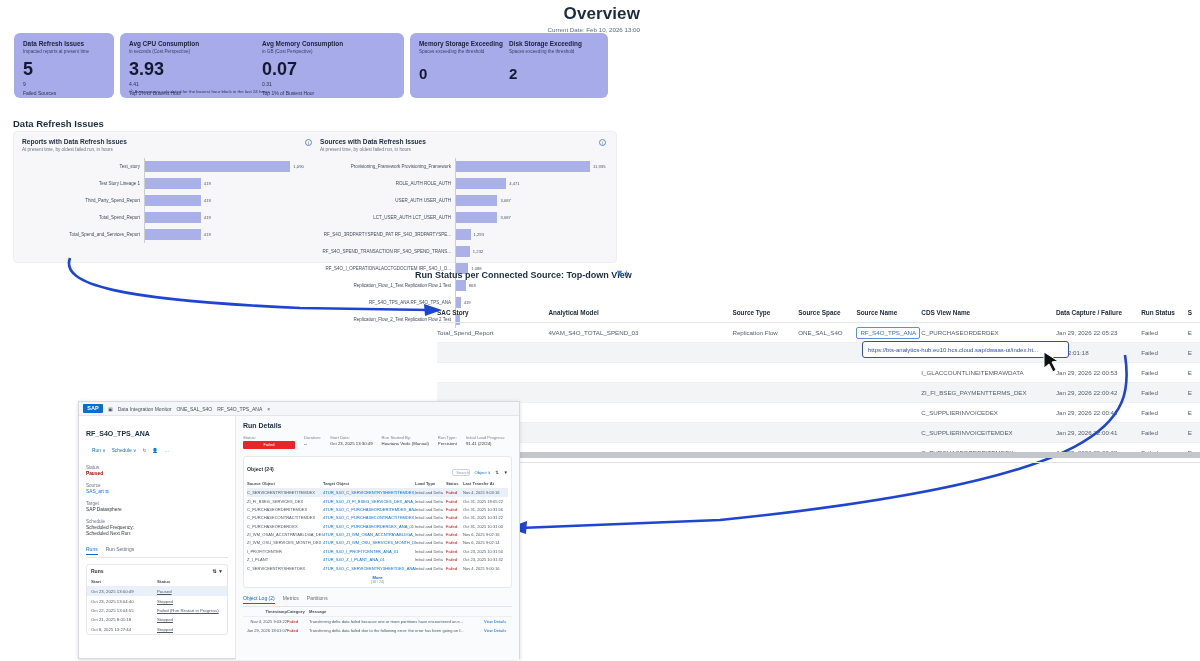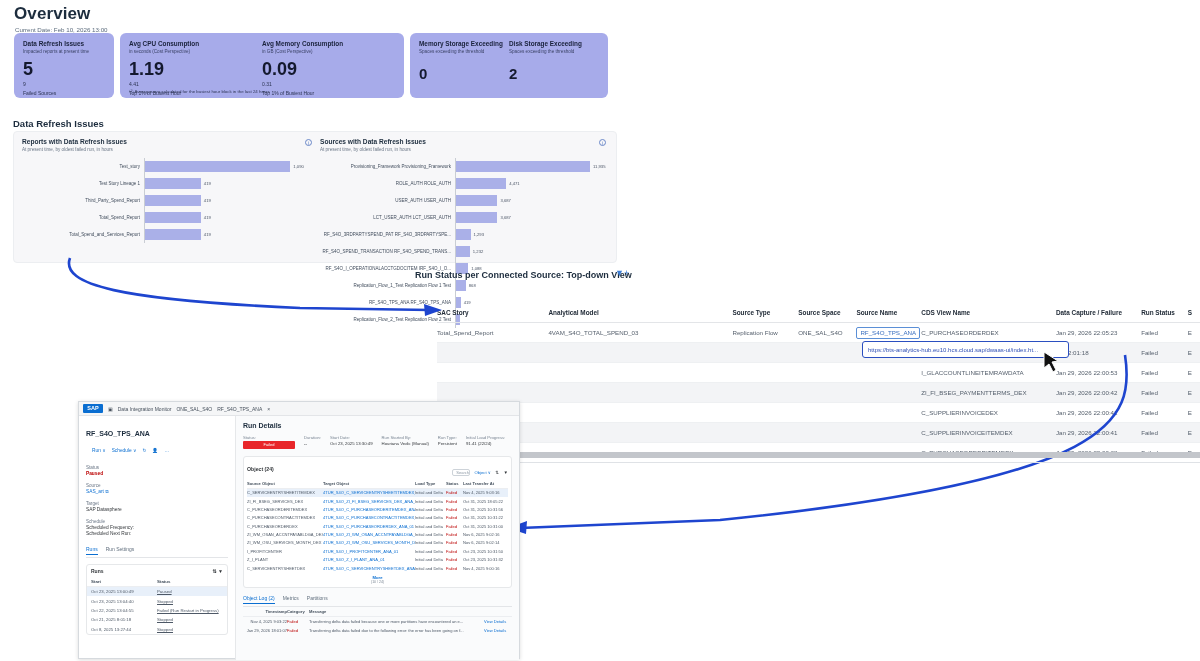--- a/index.html
+++ b/index.html
@@ -6,21 +6,21 @@
   html, body { margin:0; padding:0; }
   body {
     width:1200px; height:661px; position:relative;
     background:#ffffff;
     font-family:"Liberation Sans", sans-serif;
     color:#32363a; overflow:hidden;
   }
   .canvas { position:absolute; inset:0; }
 
   
-  .dash { position:absolute; left:0; top:0; width:640px; }
+  .dash { position:absolute; left:0; top:0; width:640px;text-align:right; }
   .dash-title { font-size:17px; font-weight:bold; color:#1d2d3e; margin:4px 0 0 14px; letter-spacing:.1px;}
   .dash-sub { font-size:6.2px; color:#5b6b7c; margin:2px 0 0 15px; }
 
   .kpi-row { position:absolute; left:14px; top:33px; display:flex; gap:6px; align-items:flex-start;}
   .kpi-card {
     background:#a7abea; border-radius:6px; padding:7px 9px 8px 9px;
     display:flex; gap:0px; position:relative;
   }
   .kpi-card.c1 { width:100px; height:65px; }
   .kpi-card.c2 { width:284px; height:65px; }
@@ -161,28 +161,28 @@
         <div class="kpi-big">5</div>
         <div class="kpi-m">9</div>
         <div class="kpi-m2">Failed Sources</div>
       </div>
     </div>
 
     <div class="kpi-card c2">
       <div class="kpi-block">
         <div class="kpi-h">Avg CPU Consumption</div>
         <div class="kpi-s">in seconds (Cost Perspective)</div>
-        <div class="kpi-big">1.19</div>
+        <div class="kpi-big">3.93</div>
         <div class="kpi-m">4.41</div>
         <div class="kpi-m2">Top 1% of Busiest Hour</div>
       </div>
       <div class="kpi-block">
         <div class="kpi-h">Avg Memory Consumption</div>
         <div class="kpi-s">in GB (Cost Perspective)</div>
-        <div class="kpi-big">0.09</div>
+        <div class="kpi-big">0.07</div>
         <div class="kpi-m">0.31</div>
         <div class="kpi-m2">Top 1% of Busiest Hour</div>
       </div>
       <div class="kpi-note">
         <span>ⓘ</span>
         <span>Averages are calculated for the busiest hour block in the last 24 hours</span>
       </div>
     </div>
 
     <div class="kpi-card c3">

